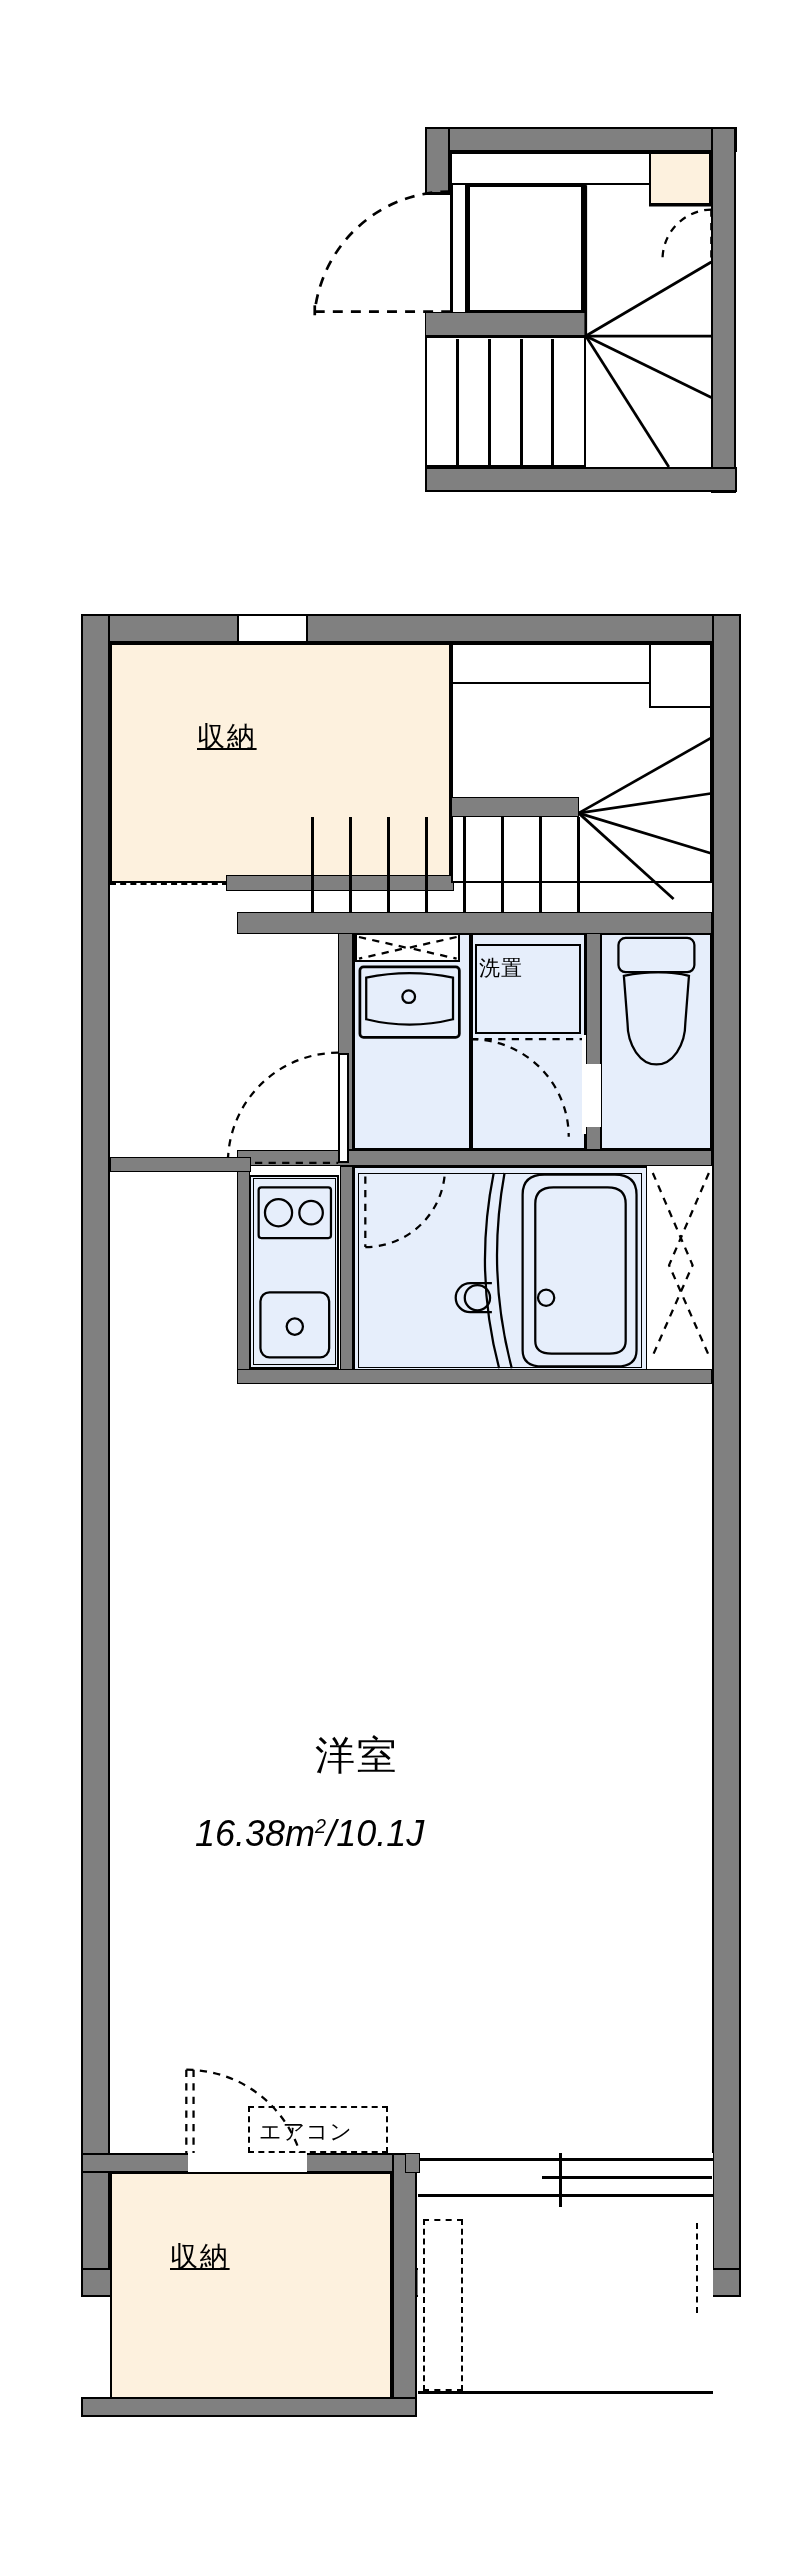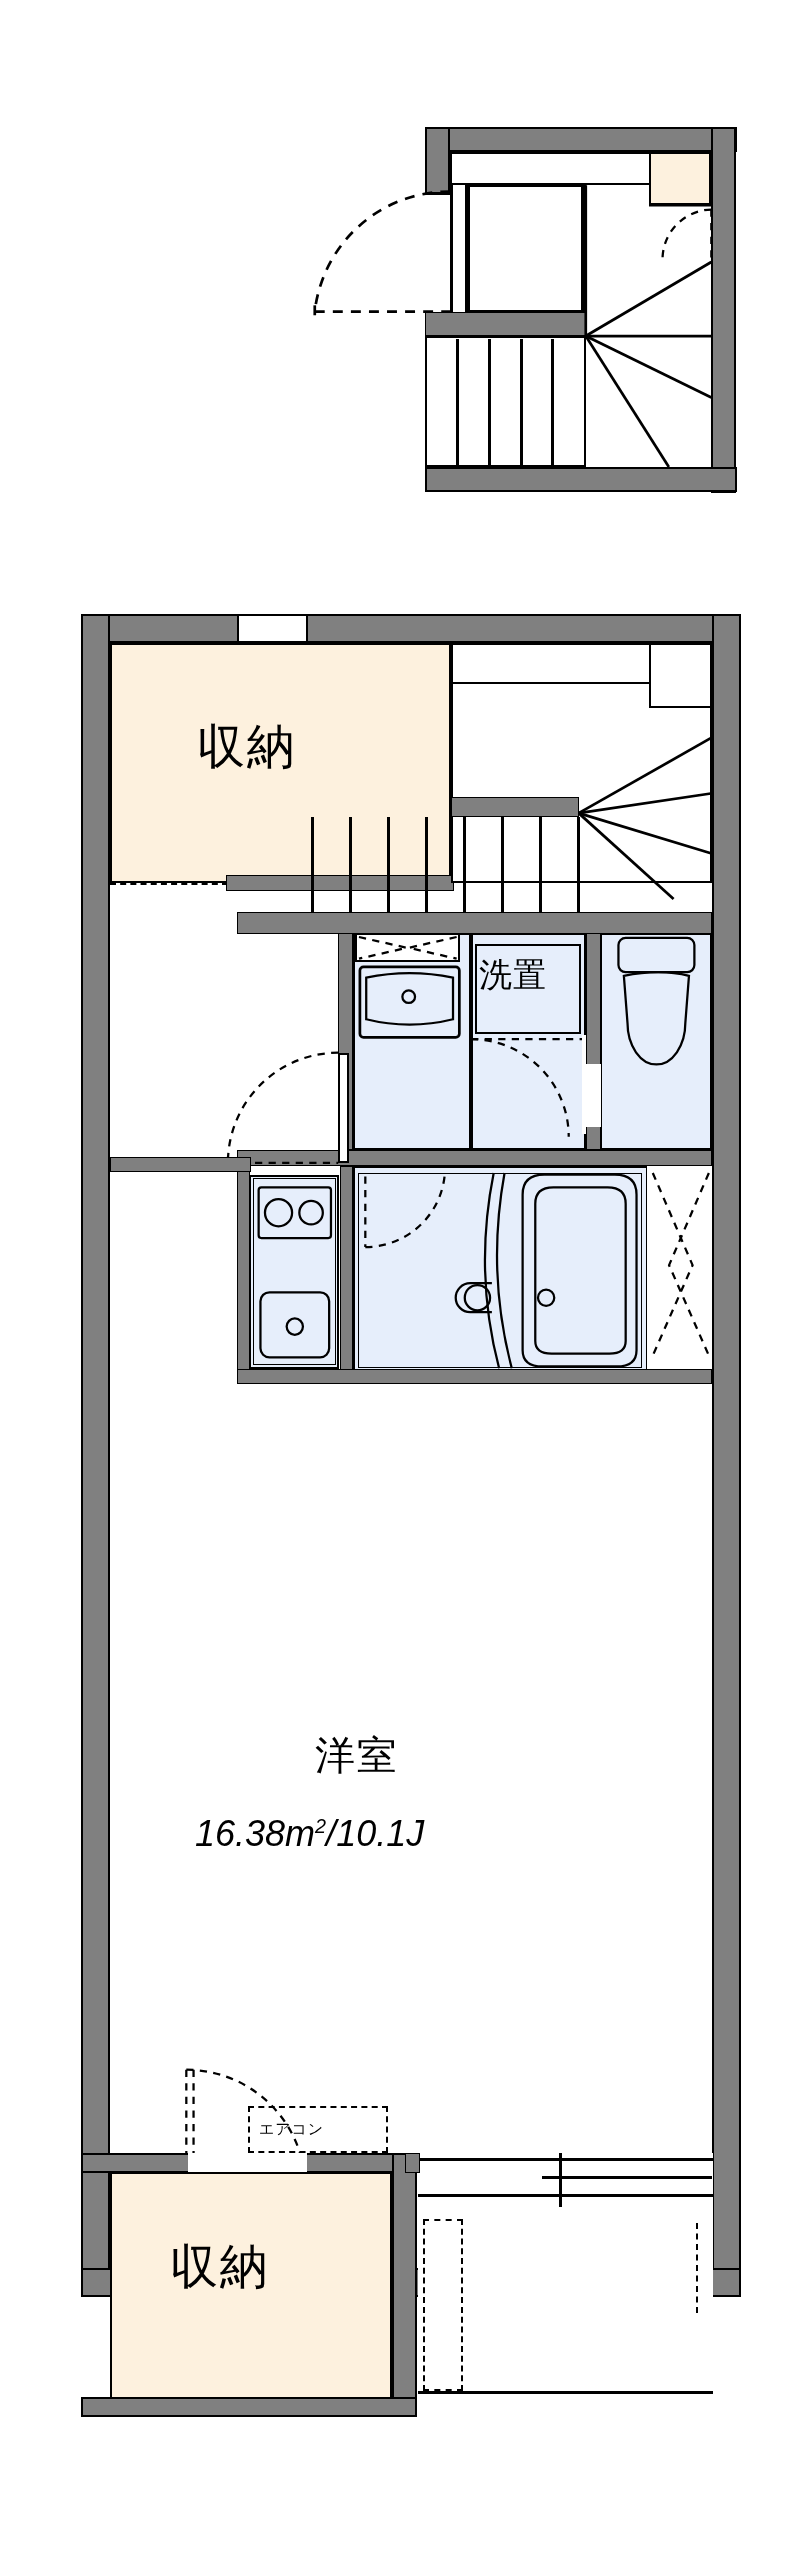--- a/index.html
+++ b/index.html
@@ -58,23 +58,23 @@
   }
   .label {
     position: absolute;
     color: #000000;
     white-space: nowrap;
     line-height: 1;
     user-select: none;
   }
   .label-room   { font-size: 40px; letter-spacing: 1.8px; }
   .label-area   { font-size: 36px; letter-spacing: 0px; font-style: italic; }
-  .label-closet { font-size: 48px; letter-spacing: 1.8px; }
-  .label-wet    { font-size: 33px; letter-spacing: 0.9px; }
-  .label-ac     { font-size: 15px; letter-spacing: 0.9px; }
+  .label-closet { font-size: 28px; letter-spacing: 1.8px; text-decoration: underline; }
+  .label-wet    { font-size: 21px; letter-spacing: 0.9px; font-family: Liberation Serif, serif; }
+  .label-ac     { font-size: 22px; letter-spacing: 0.9px; }
   .sup { font-size: 0.55em; vertical-align: super; }
   svg { position: absolute; overflow: visible; }
   .stroke { fill: none; stroke: #000000; stroke-width: 3; }
   .stroke-thin { fill: none; stroke: #000000; stroke-width: 2.5; }
   .stroke-dash { fill: none; stroke: #000000; stroke-width: 3; stroke-dasharray: 11 9; }
   .stroke-dash-s { fill: none; stroke: #000000; stroke-width: 2.5; stroke-dasharray: 8 7; }
   .fix-blue { fill: #e6eefb; stroke: #000000; stroke-width: 3; }
 </style>
 </head>
 <body>

